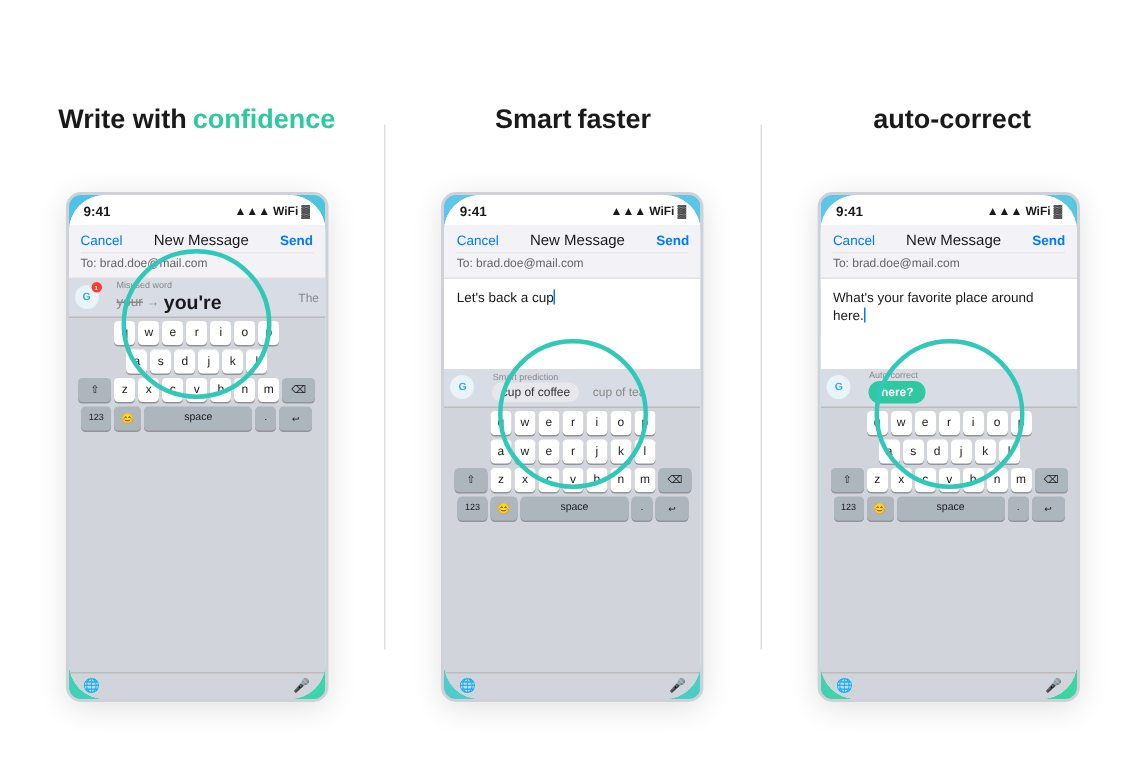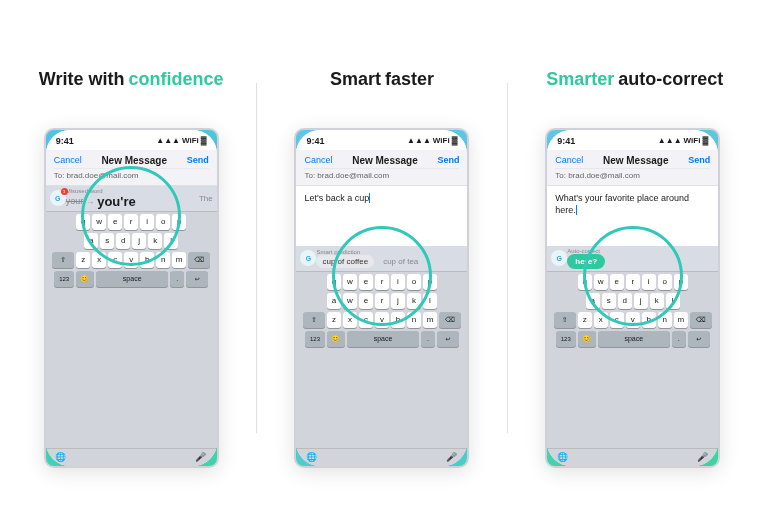--- a/index.html
+++ b/index.html
@@ -107,21 +107,21 @@
       padding: 2px 0;
     }
 
     .mail-nav-cancel {
       color: #007aff;
       font-size: 9px;
     }
 
     .mail-nav-title {
       font-size: 10px;
-      font-weight: 700;
+      font-weight: 400;
       color: #1a1a1a;
     }
 
     .mail-nav-send {
       color: #007aff;
       font-size: 9px;
       font-weight: 600;
     }
 
     .mail-to {
@@ -173,21 +173,21 @@
       background: rgba(255,255,255,0.0);
       pointer-events: none;
     }
 
     
     .suggestion-bar {
       background: #d8dce5;
       display: flex;
       align-items: center;
       padding: 3px 4px;
-      gap: 0;
+      gap: 12px;
       height: 26px;
       border-bottom: 1px solid #bbb;
       position: relative;
       z-index: 5;
     }
 
     .grammarly-icon {
       width: 16px;
       height: 16px;
       border-radius: 50%;
@@ -574,21 +574,20 @@
           </div>
         </div>
       </div>
     </div>
   </div>
 
   <div class="divider"></div>
 
   <div class="panel panel-3">
     <div class="panel-title">
-      <span class="accent">Smarter</span>
       <span style="color:#1a1a1a; margin-left:4px;">auto-correct</span>
     </div>
     <div class="phone">
       <div class="phone-inner">
         <div class="status-bar">
           <span>9:41</span>
           <div class="status-right">
             <span>▲▲▲</span>
             <span>WiFi</span>
             <span>▓</span>

